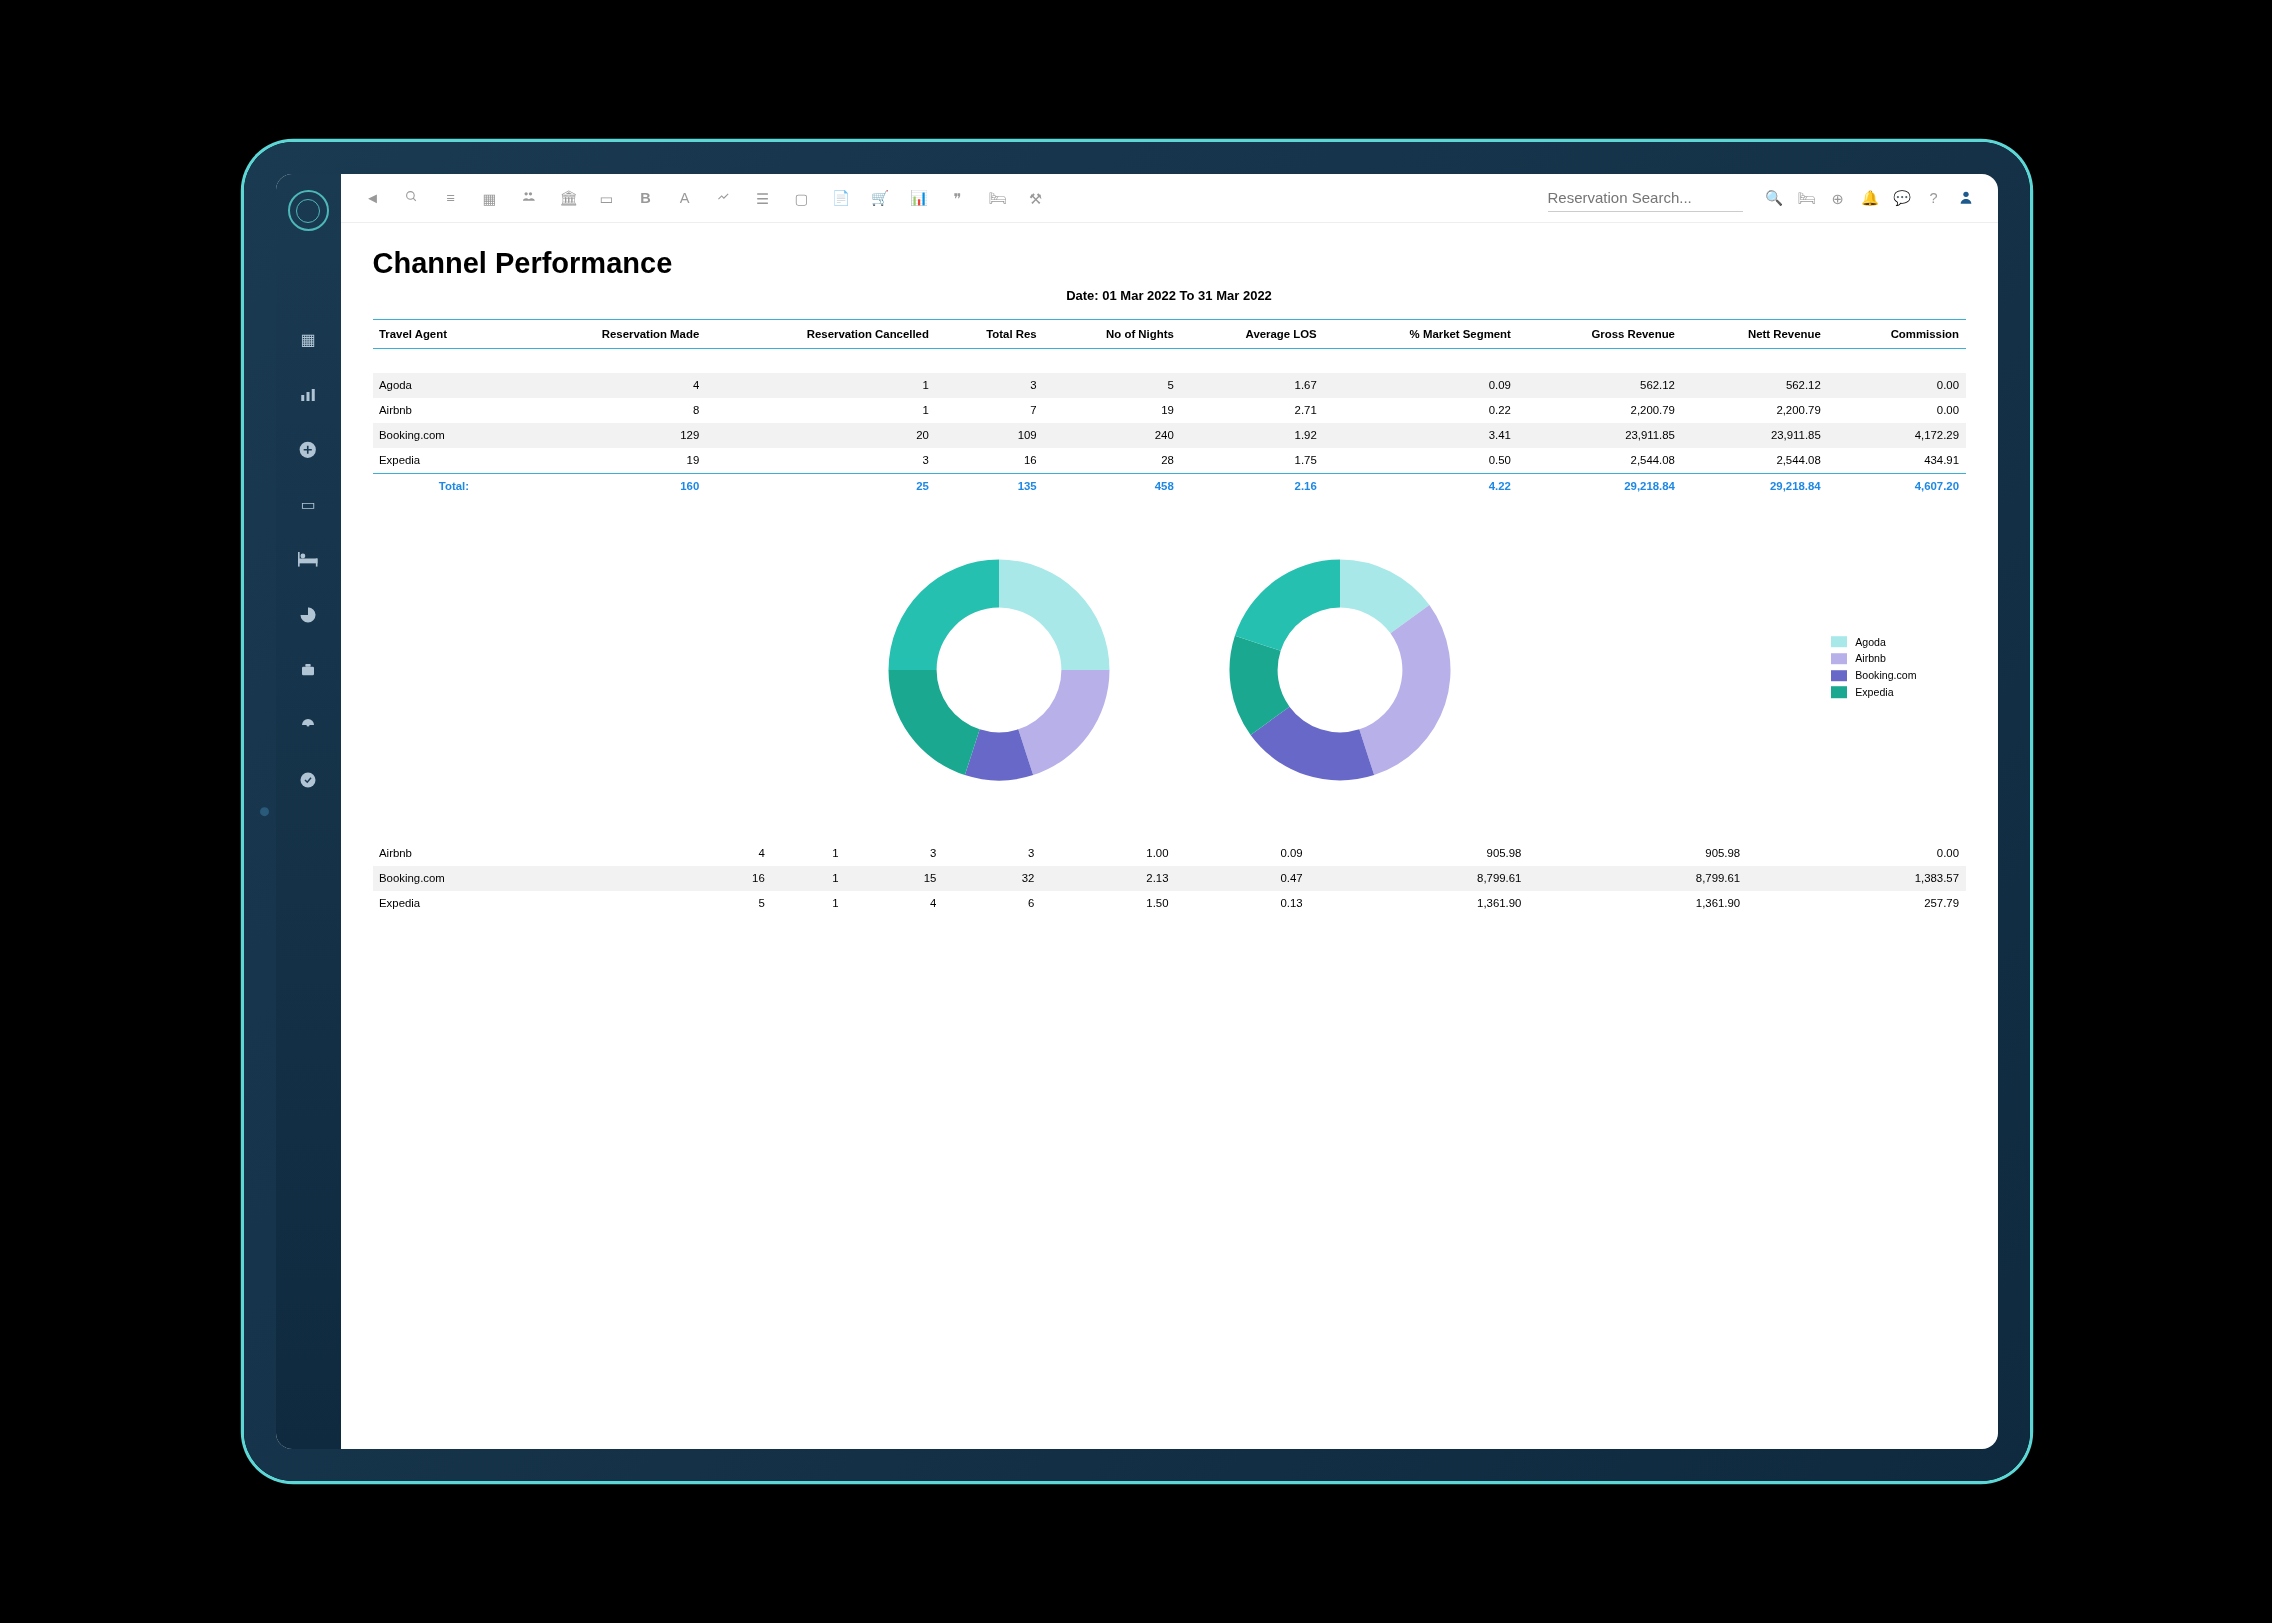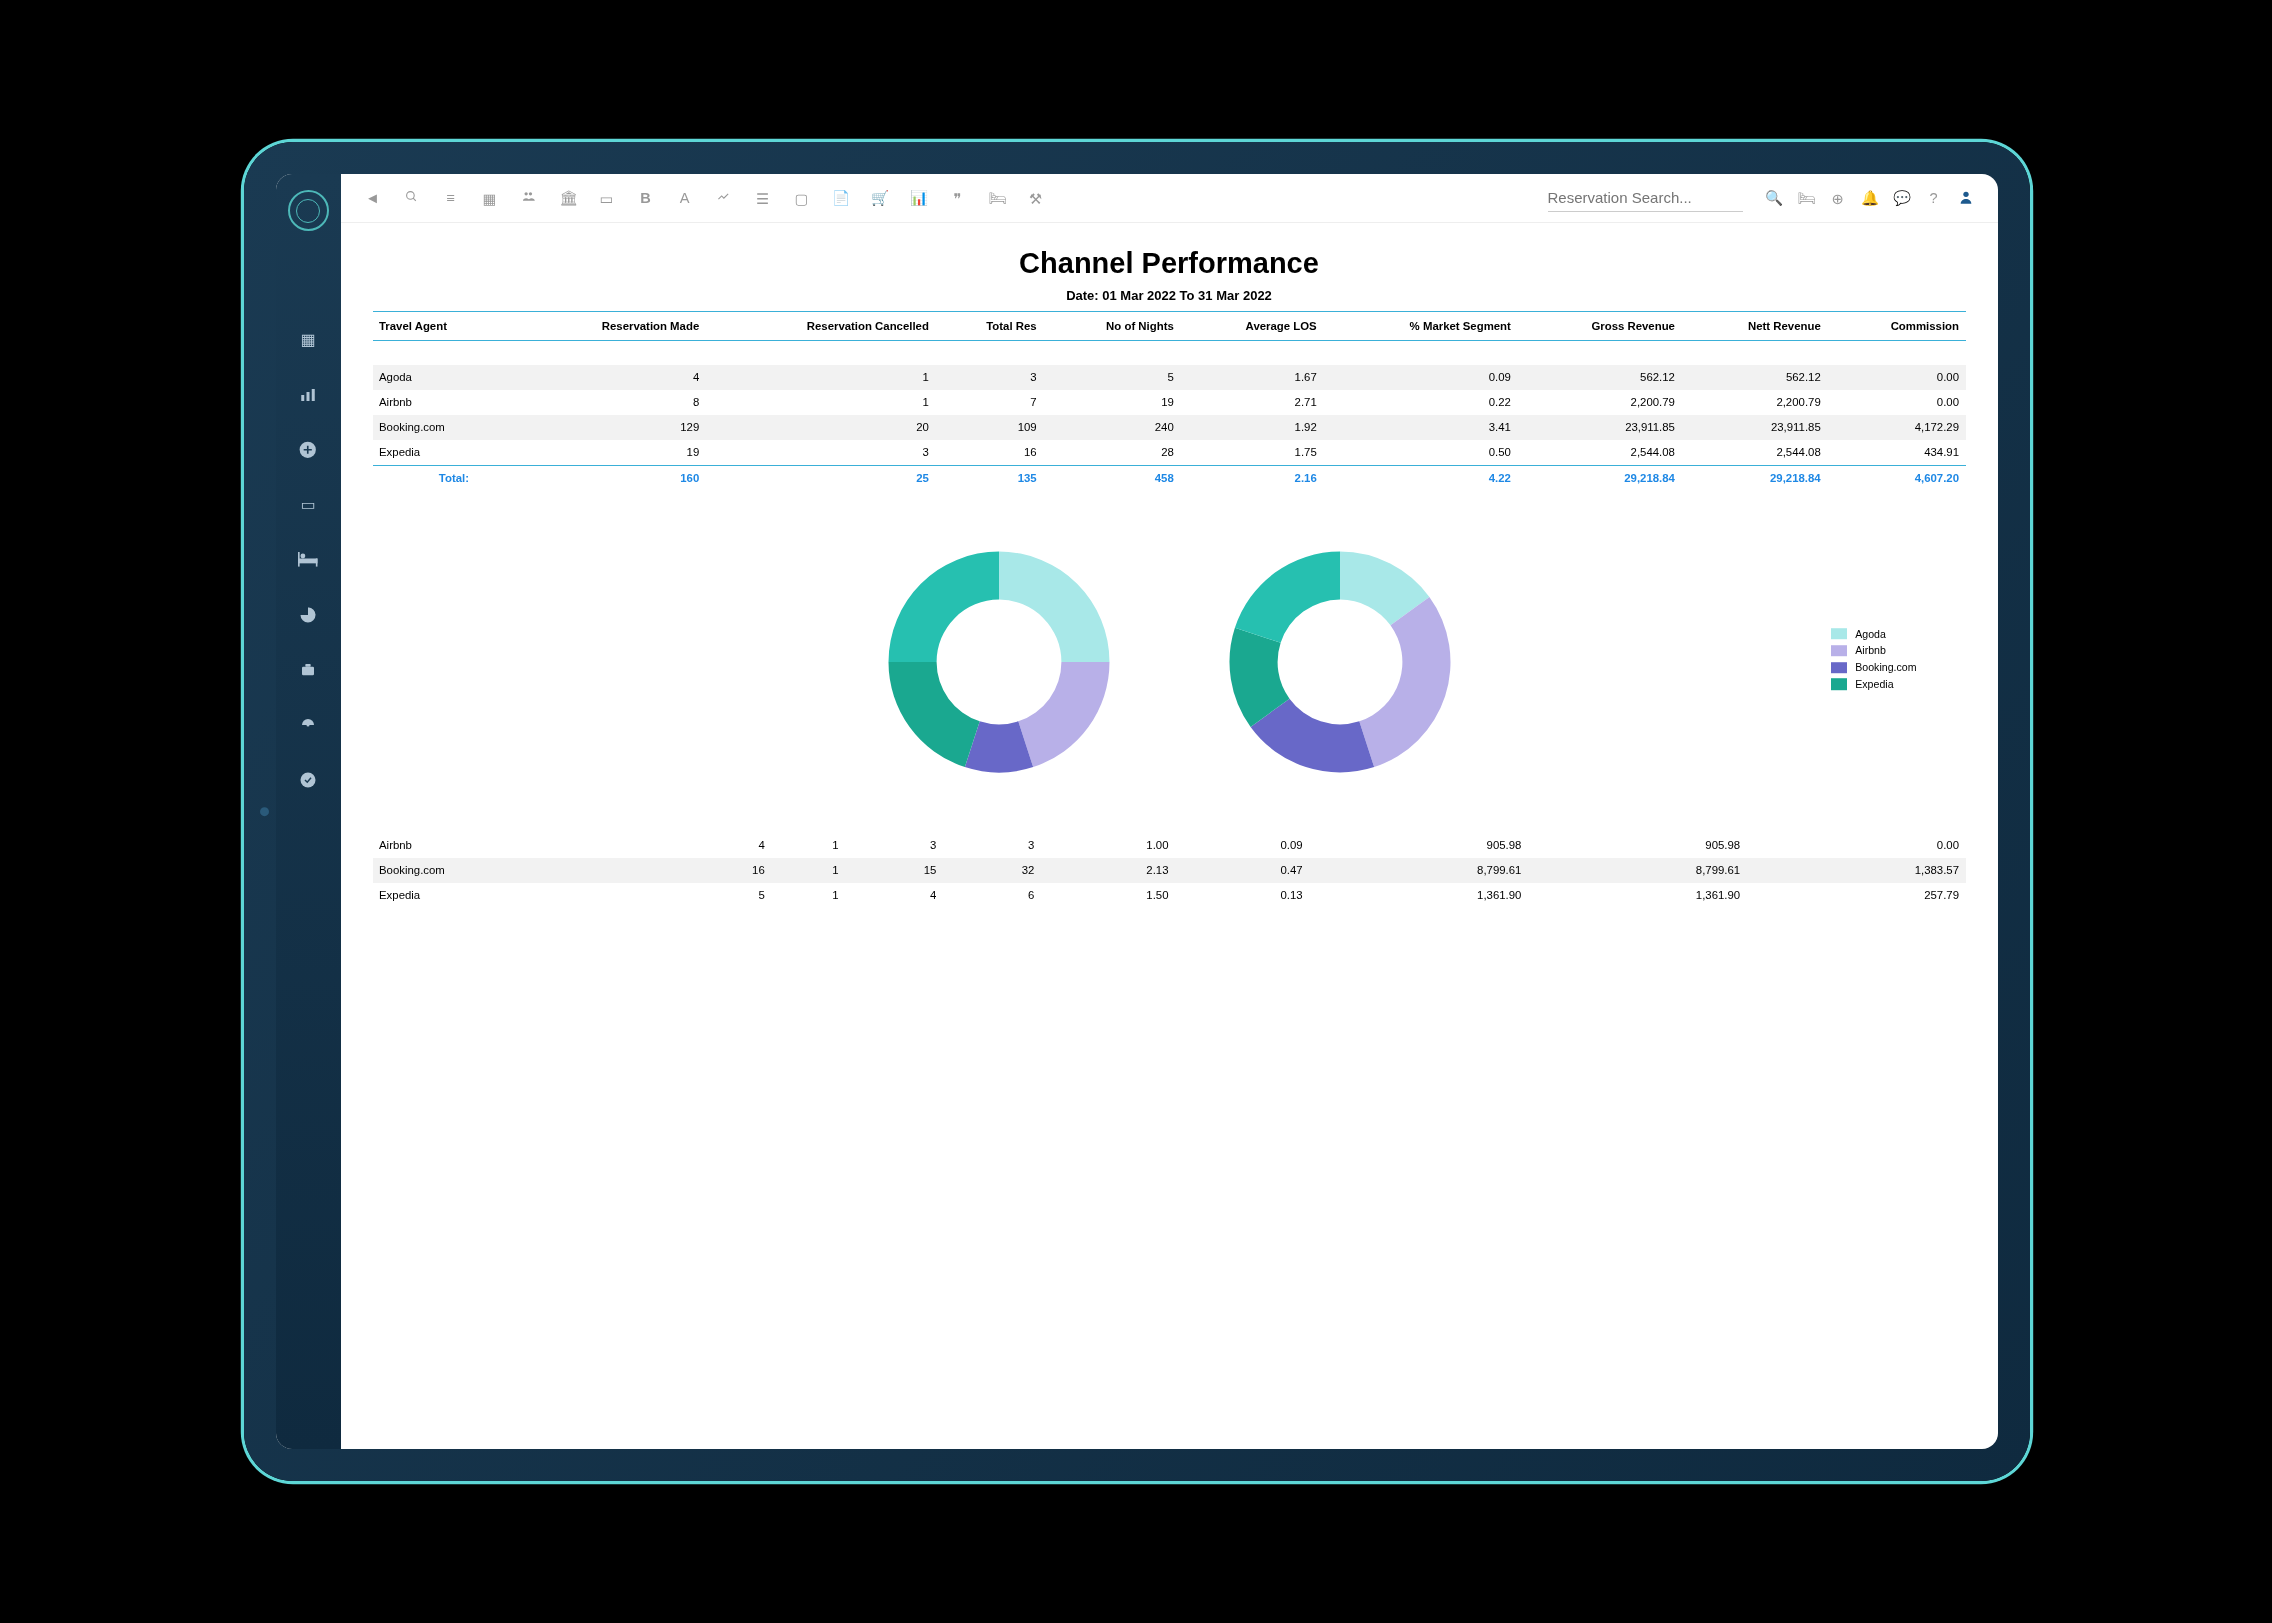--- a/index.html
+++ b/index.html
@@ -99,30 +99,29 @@
   display: flex;
   align-items: center;
   gap: 16px;
 }
 .content {
   flex: 1;
   padding: 24px 32px 8px 32px;
   overflow: auto;
 }
 .title {
-  text-align: center;
   font-size: 29px;
   font-weight: bold;
   margin-bottom: 8px;
 }
 .subtitle {
   text-align: center;
   font-size: 13px;
   font-weight: bold;
-  margin-bottom: 8px;
+  margin-bottom: 16px;
 }
 table {
   width: 100%;
   border-collapse: collapse;
   font-size: 11.4px;
 }
 thead th {
   text-align: right;
   padding: 8px 6.5px;
   border-top: 1.6px solid #3ab0d8;

